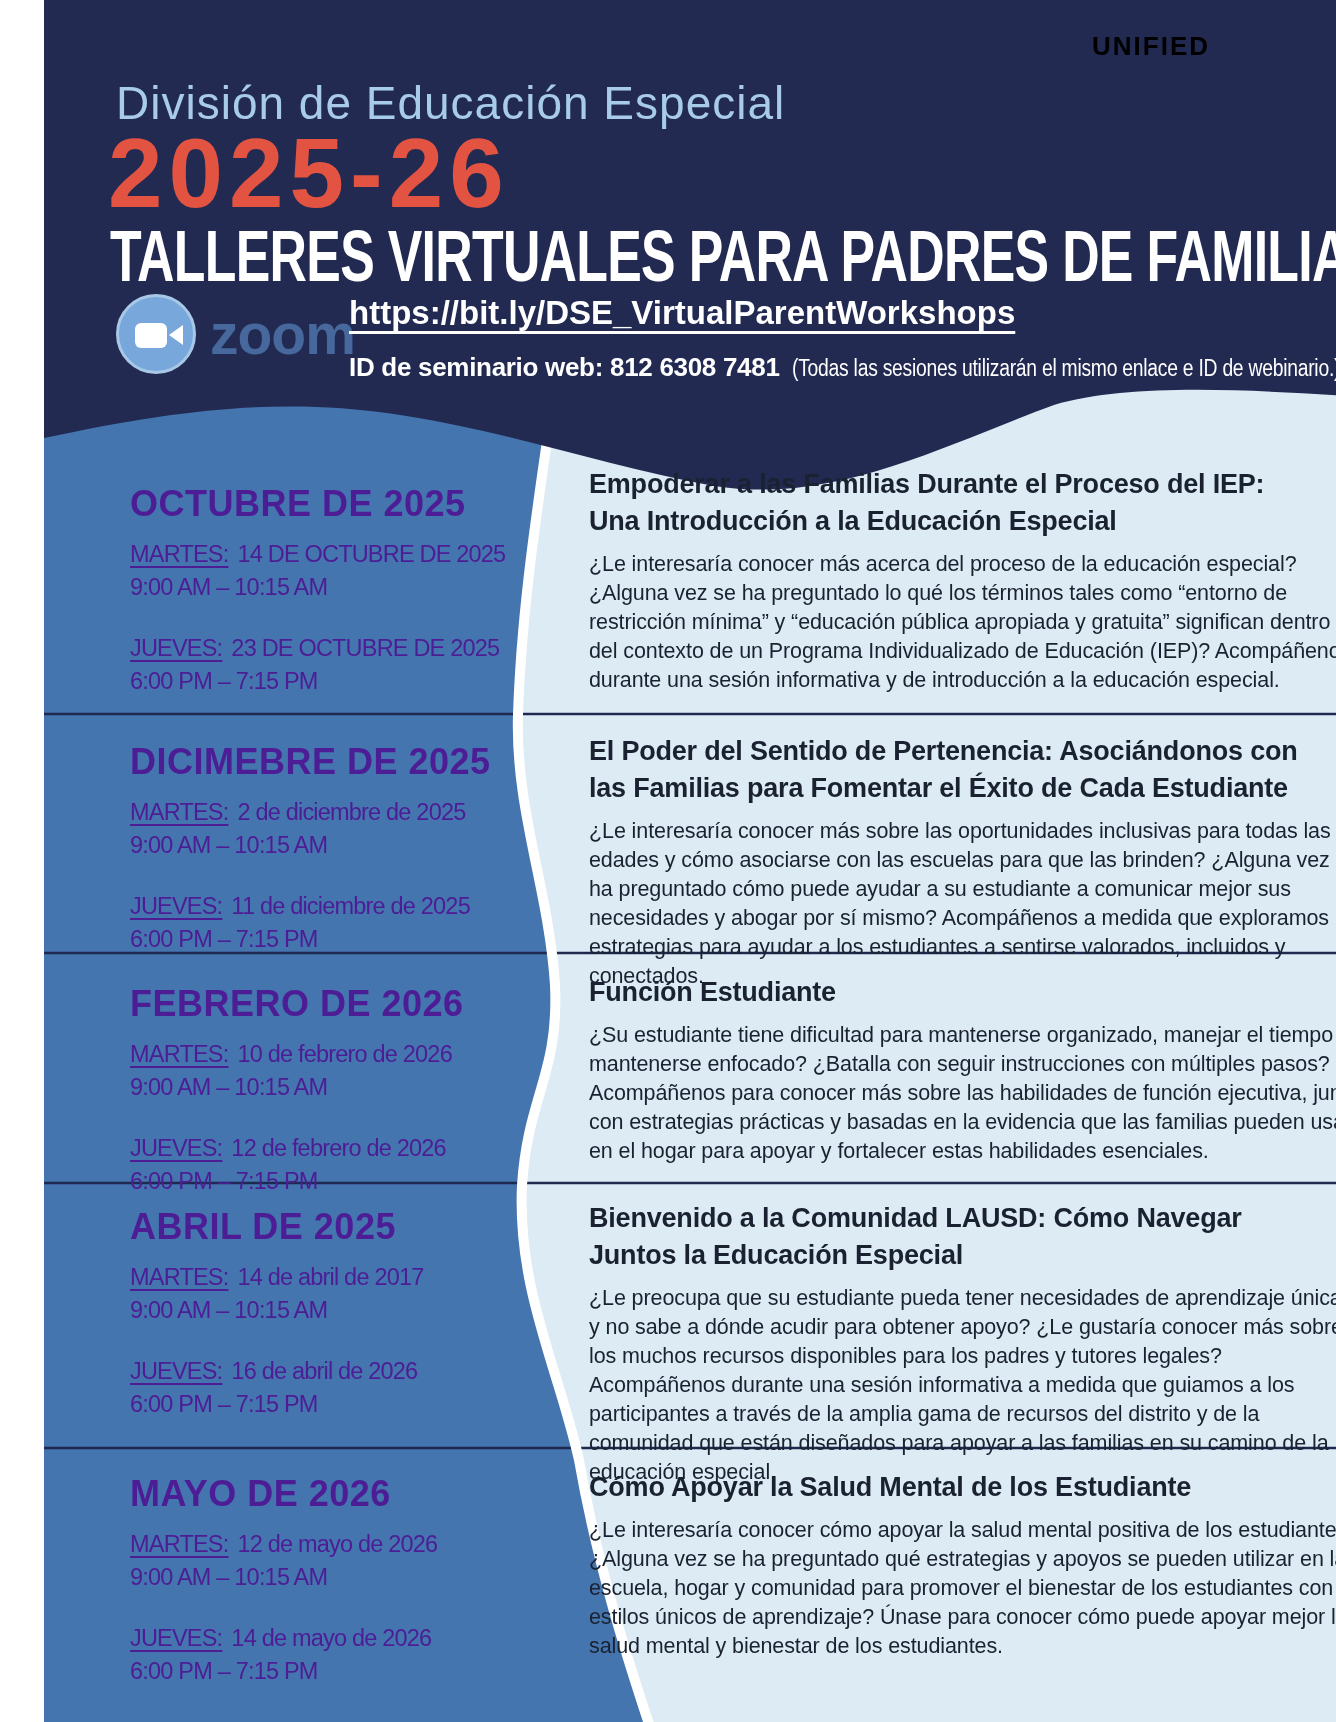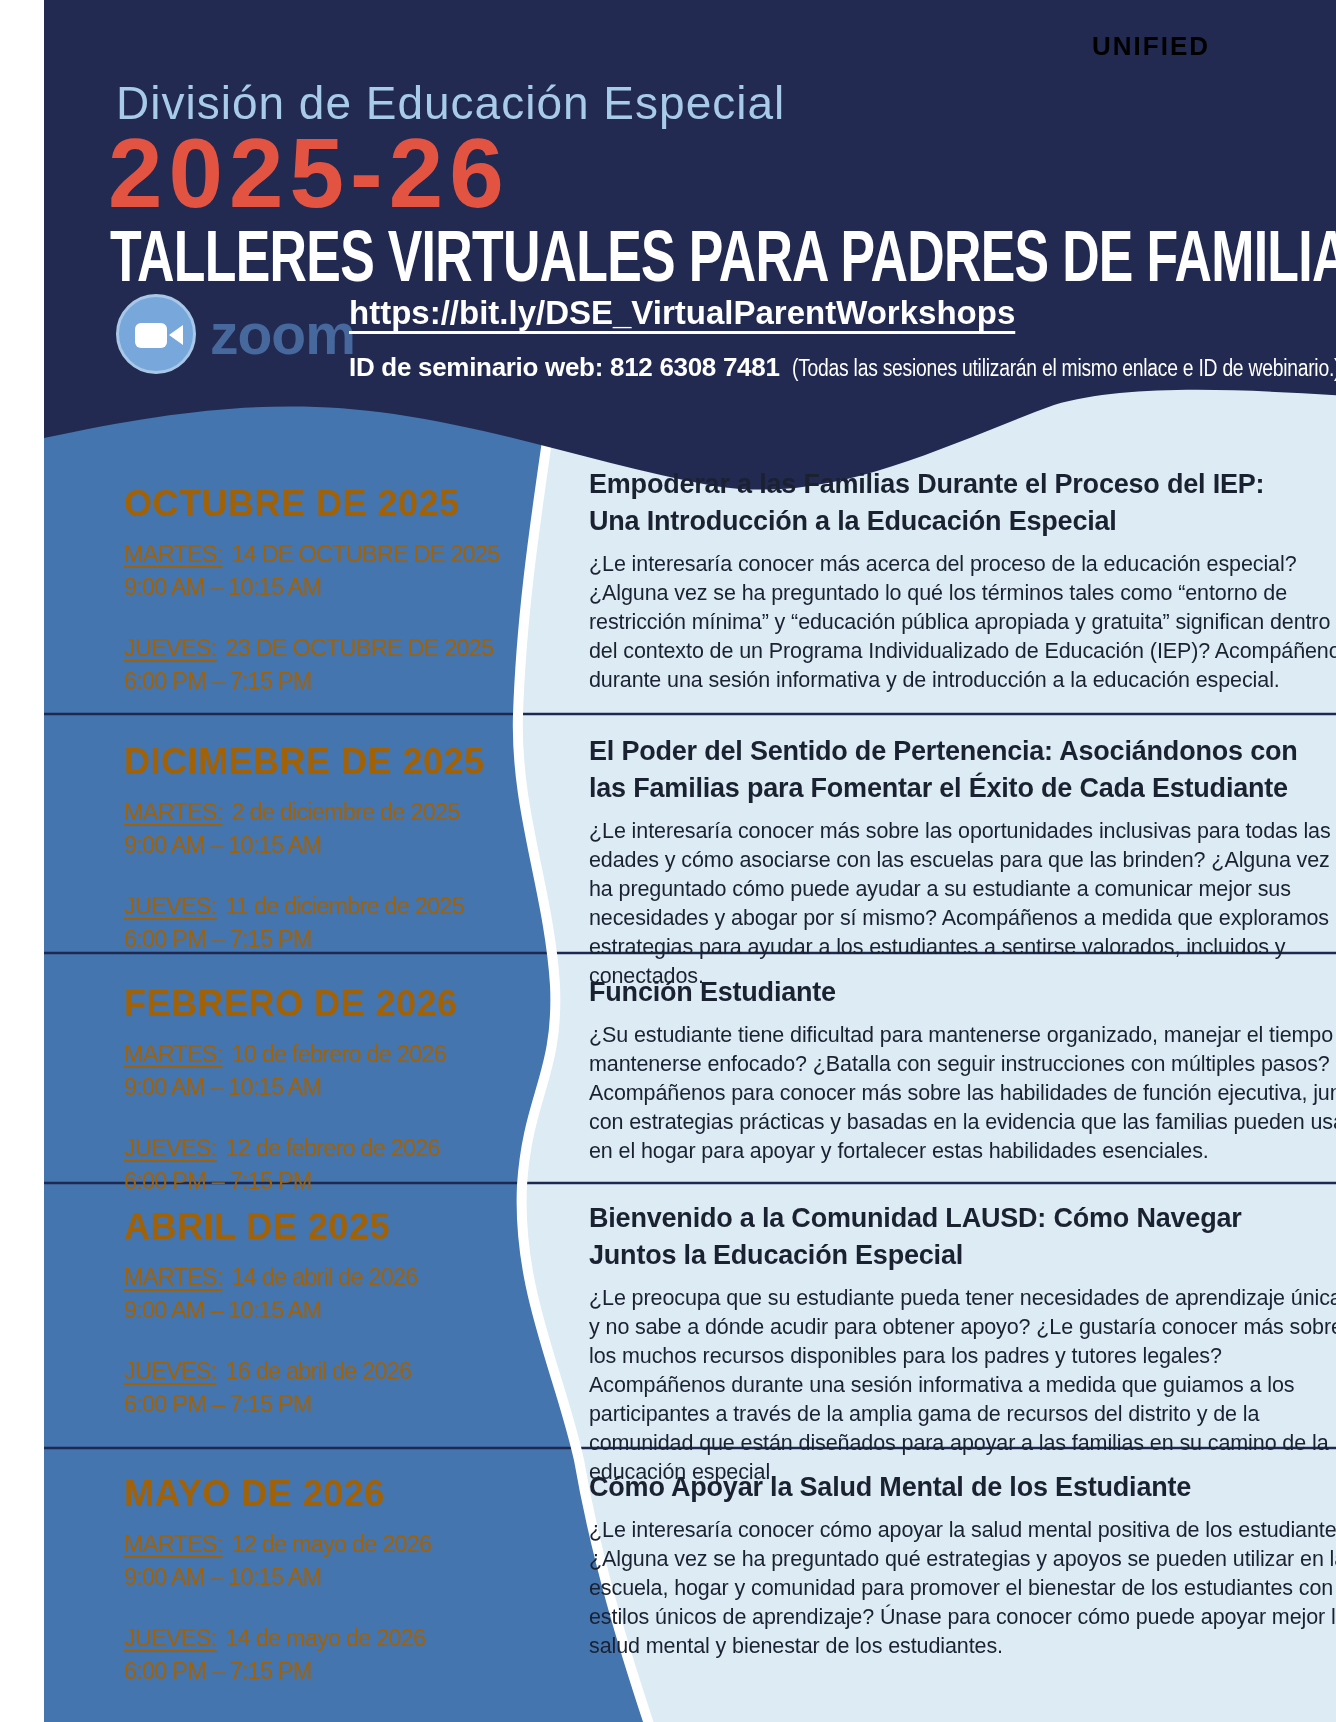--- a/index.html
+++ b/index.html
@@ -64,21 +64,21 @@
     transform: scaleX(0.84); transform-origin: left center; margin-left: 8px;
   }
   .lausd-logo { position: absolute; left: 1048px; top: 28px; }
   .lausd-wordmark { font-size: 58px; font-weight: 800; letter-spacing: 2px; line-height: 1; white-space: nowrap; }
   .lausd-unified {
     margin-top: 5px; font-size: 26px; font-weight: 800; letter-spacing: 2px;
     color: #000000; line-height: 1;
   }
 
   
-  .date-block { position: absolute; left: 80px; width: 410px; color: #a16207; }
+  .date-block { position: absolute; left: 86px; width: 410px; color: #4c1d95; }
   .month-heading {
     font-size: 36px; font-weight: 800; letter-spacing: 0.5px;
     line-height: 44px; margin-bottom: 12px; white-space: nowrap;
   }
   .date-line {
     font-size: 23.5px; font-weight: 400; letter-spacing: -0.8px;
     line-height: 33px; white-space: nowrap;
   }
   .day-label { text-decoration: underline; text-underline-offset: 4px; margin-right: 9px; }
   .pair-gap { height: 28px; }
@@ -180,21 +180,21 @@
     <div class="date-line"><span class="day-label">JUEVES:</span><span>12 de febrero de 2026</span></div>
     <div class="date-line">6:00 PM – 7:15 PM</div>
   </div>
   <div class="desc-block" style="top:974px">
     <div class="desc-title">Función Estudiante</div>
     <div class="desc-body">¿Su estudiante tiene dificultad para mantenerse organizado, manejar el tiempo o mantenerse enfocado? ¿Batalla con seguir instrucciones con múltiples pasos? Acompáñenos para conocer más sobre las habilidades de función ejecutiva, junto con estrategias prácticas y basadas en la evidencia que las familias pueden usar en el hogar para apoyar y fortalecer estas habilidades esenciales.</div>
   </div>
 
   <div class="date-block" style="top:1205px">
     <div class="month-heading">ABRIL DE 2025</div>
-    <div class="date-line"><span class="day-label">MARTES:</span><span>14 de abril de 2026</span></div>
+    <div class="date-line"><span class="day-label">MARTES:</span><span>14 de abril de 2017</span></div>
     <div class="date-line">9:00 AM – 10:15 AM</div>
     <div class="pair-gap"></div>
     <div class="date-line"><span class="day-label">JUEVES:</span><span>16 de abril de 2026</span></div>
     <div class="date-line">6:00 PM – 7:15 PM</div>
   </div>
   <div class="desc-block" style="top:1200px">
     <div class="desc-title">Bienvenido a la Comunidad LAUSD: Cómo Navegar
 Juntos la Educación Especial</div>
     <div class="desc-body">¿Le preocupa que su estudiante pueda tener necesidades de aprendizaje únicas y no sabe a dónde acudir para obtener apoyo? ¿Le gustaría conocer más sobre los muchos recursos disponibles para los padres y tutores legales? Acompáñenos durante una sesión informativa a medida que guiamos a los participantes a través de la amplia gama de recursos del distrito y de la comunidad que están diseñados para apoyar a las familias en su camino de la educación especial.</div>
   </div>

